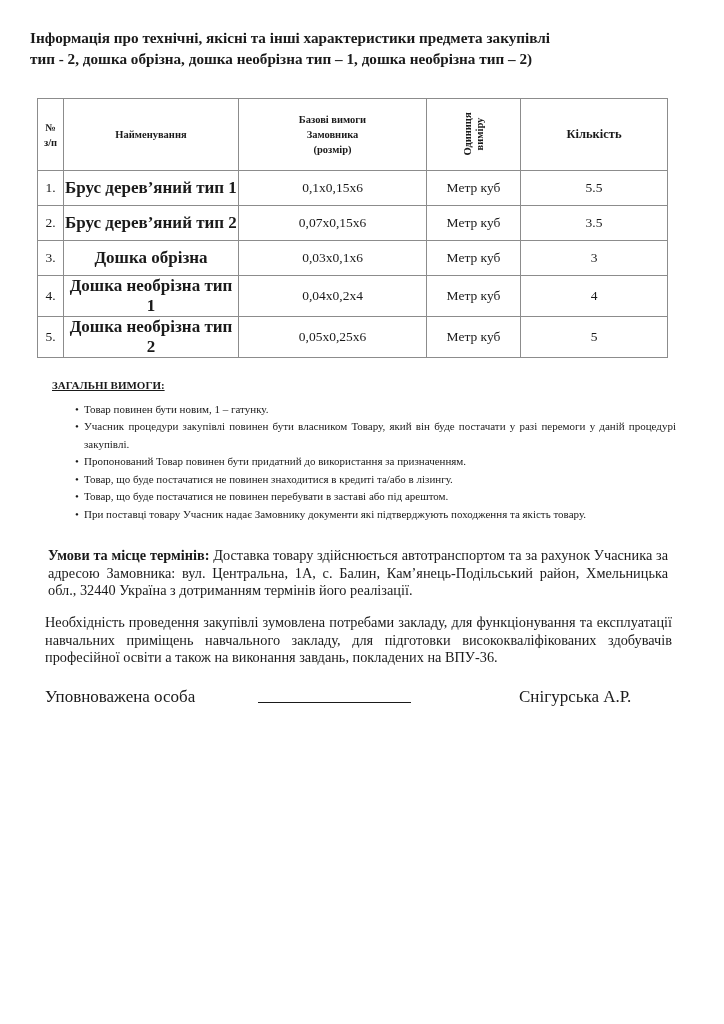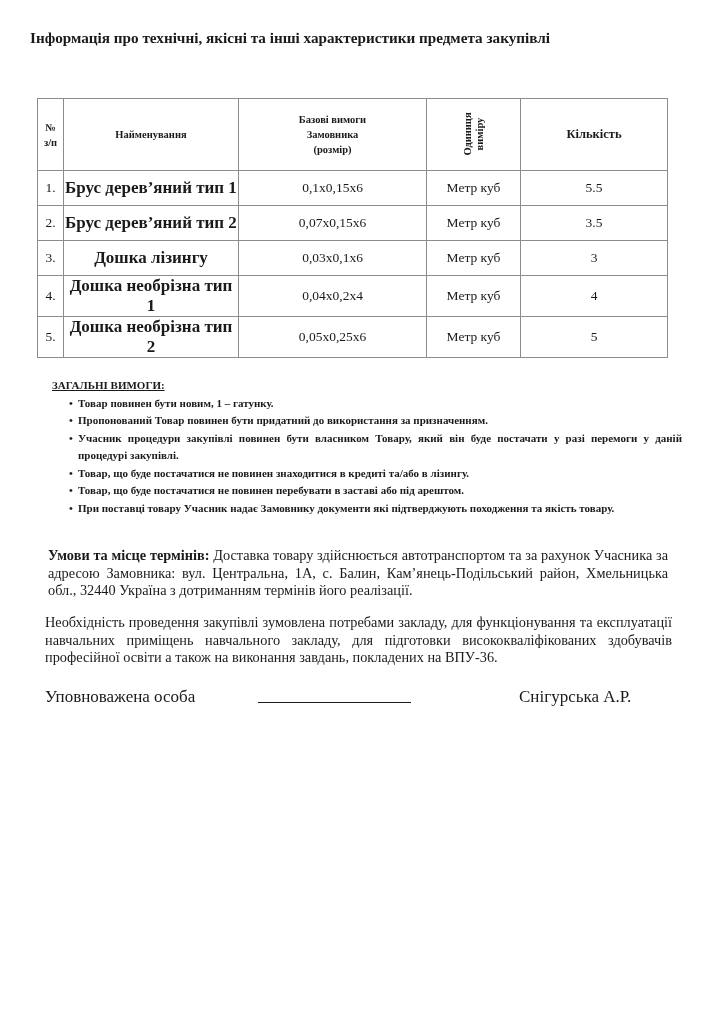--- a/index.html
+++ b/index.html
@@ -16,34 +16,35 @@
   table.spec td { height: 34px; }
   .c1 { width: 25px; } .c2 { width: 174px; } .c3 { width: 187px; } .c4 { width: 93px; } .c5 { width: 146px; }
   th.c5 { font-size: 12.5px !important; }
   .vert { display: inline-block; transform: rotate(-90deg); white-space: nowrap; font-size: 10.5px; line-height: 12px; }
   td.name { font-weight: bold; font-size: 17px; padding-top: 2px; }
   td.size { vertical-align: top; padding-top: 6px; font-size: 13.5px; }
   td.unit, td.qty { font-size: 13.5px; }
   td.num { text-align: left; padding-left: 5px; font-size: 13.5px; }
   .section { position: absolute; left: 52px; top: 377px; width: 630px; font-size: 11px; line-height: 17.5px; }
   .section-head { font-weight: bold; text-decoration: underline; }
-  ul.reqs { margin: 0; padding: 0; list-style: none; font-weight: bold; }
+  ul.reqs { margin: 6px; padding: 0; list-style: none; }
   ul.reqs li { position: relative; padding-left: 26px; text-align: justify; }
   ul.reqs li::before { content: "\2022"; position: absolute; left: 17px; top: 0; }
   .delivery { position: absolute; left: 48px; top: 547px; width: 620px; font-size: 14.3px; line-height: 17.5px; text-align: justify; }
   .delivery b { font-weight: bold; }
   .need { position: absolute; left: 45px; top: 614px; width: 627px; font-size: 14.3px; line-height: 17.5px; text-align: justify; }
   .sign { position: absolute; top: 687px; font-size: 17px; font-weight: normal; white-space: nowrap; }
   .sign-line { position: absolute; left: 258px; top: 702px; width: 153px; border-bottom: 1.2px solid #1a1a1a; }
 </style>
 </head>
 <body>
 
 <div class="title">
   <div>Інформація про технічні, якісні та інші характеристики предмета закупівлі</div>
+  <div>тип - 2, дошка обрізна, дошка необрізна тип – 1, дошка необрізна тип – 2)</div>
 </div>
 
 <table class="spec">
   <tbody>
       <tr>
     <th class="c1">
       <div>№</div>
       <div>з/п</div>
     </th>
     <th class="c2">Найменування</th>
@@ -69,21 +70,21 @@
   </tr>
   <tr>
     <td class="num">2.</td>
     <td class="name">Брус дерев’яний тип 2</td>
     <td class="size">0,07х0,15х6</td>
     <td class="unit">Метр куб</td>
     <td class="qty">3.5</td>
   </tr>
   <tr>
     <td class="num">3.</td>
-    <td class="name">Дошка лізингу</td>
+    <td class="name">Дошка обрізна</td>
     <td class="size">0,03х0,1х6</td>
     <td class="unit">Метр куб</td>
     <td class="qty">3</td>
   </tr>
   <tr>
     <td class="num">4.</td>
     <td class="name">Дошка необрізна тип 1</td>
     <td class="size">0,04х0,2х4</td>
     <td class="unit">Метр куб</td>
     <td class="qty">4</td>
@@ -95,22 +96,22 @@
     <td class="unit">Метр куб</td>
     <td class="qty">5</td>
   </tr>
 </tbody>
   </table>
 
 <div class="section">
   <div class="section-head">ЗАГАЛЬНІ ВИМОГИ:</div>
   <ul class="reqs">
     <li>Товар повинен бути новим, 1 – гатунку.</li>
+    <li>Учасник процедури закупівлі повинен бути власником Товару, який він буде постачати  у разі перемоги у даній процедурі закупівлі.</li>
     <li>Пропонований Товар повинен бути придатний до використання за призначенням.</li>
-    <li>Учасник процедури закупівлі повинен бути власником Товару, який він буде постачати  у разі перемоги у даній процедурі закупівлі.</li>
     <li>Товар, що буде постачатися не повинен знаходитися в кредиті та/або в лізингу.</li>
     <li>Товар, що буде постачатися не повинен перебувати в заставі або під арештом.</li>
     <li>При поставці товару Учасник надає Замовнику документи які підтверджують походження та якість товару.</li>
   </ul>
 </div>
 
 <div class="delivery"><b>Умови та місце термінів:</b><span> Доставка товару здійснюється автотранспортом та за рахунок Учасника за адресою Замовника: вул. Центральна, 1А,  с. Балин, Кам’янець-Подільський район, Хмельницька обл., 32440 Україна з дотриманням термінів його реалізації.</span></div>
 
 <div class="need">Необхідність проведення закупівлі зумовлена потребами закладу, для функціонування та експлуатації навчальних приміщень навчального закладу, для підготовки висококваліфікованих здобувачів професійної освіти  а також на виконання завдань, покладених на ВПУ-36.</div>
 

